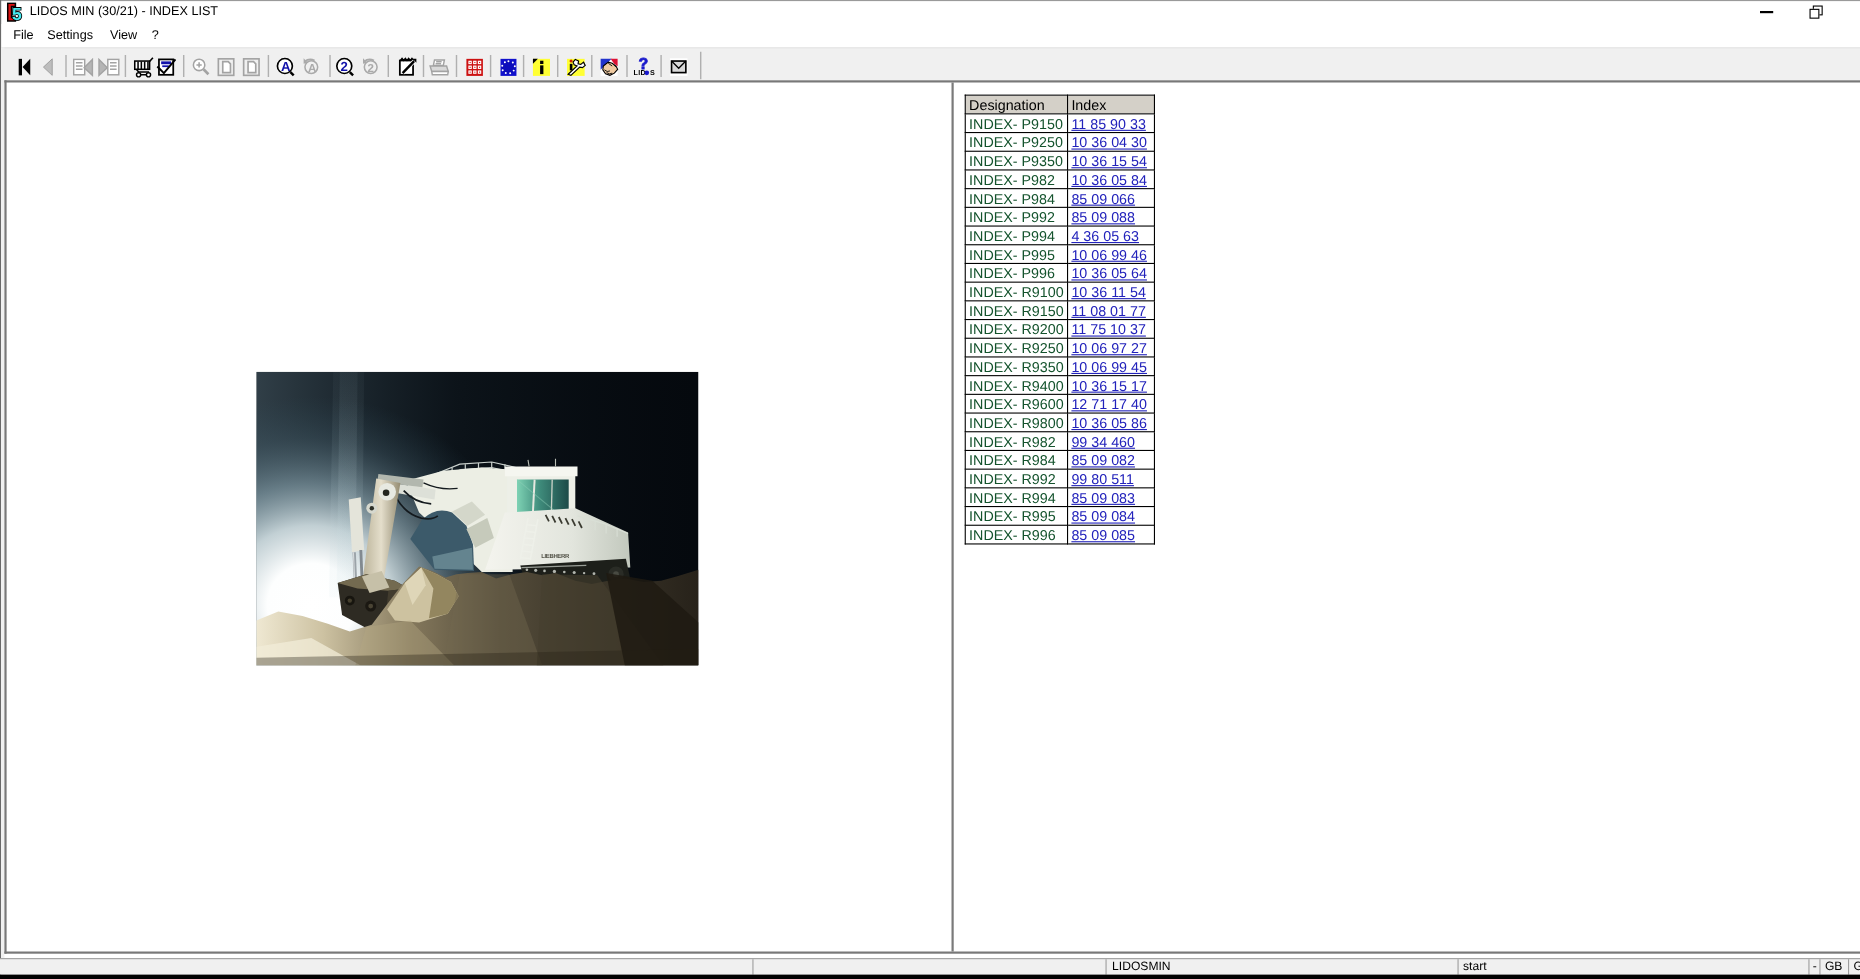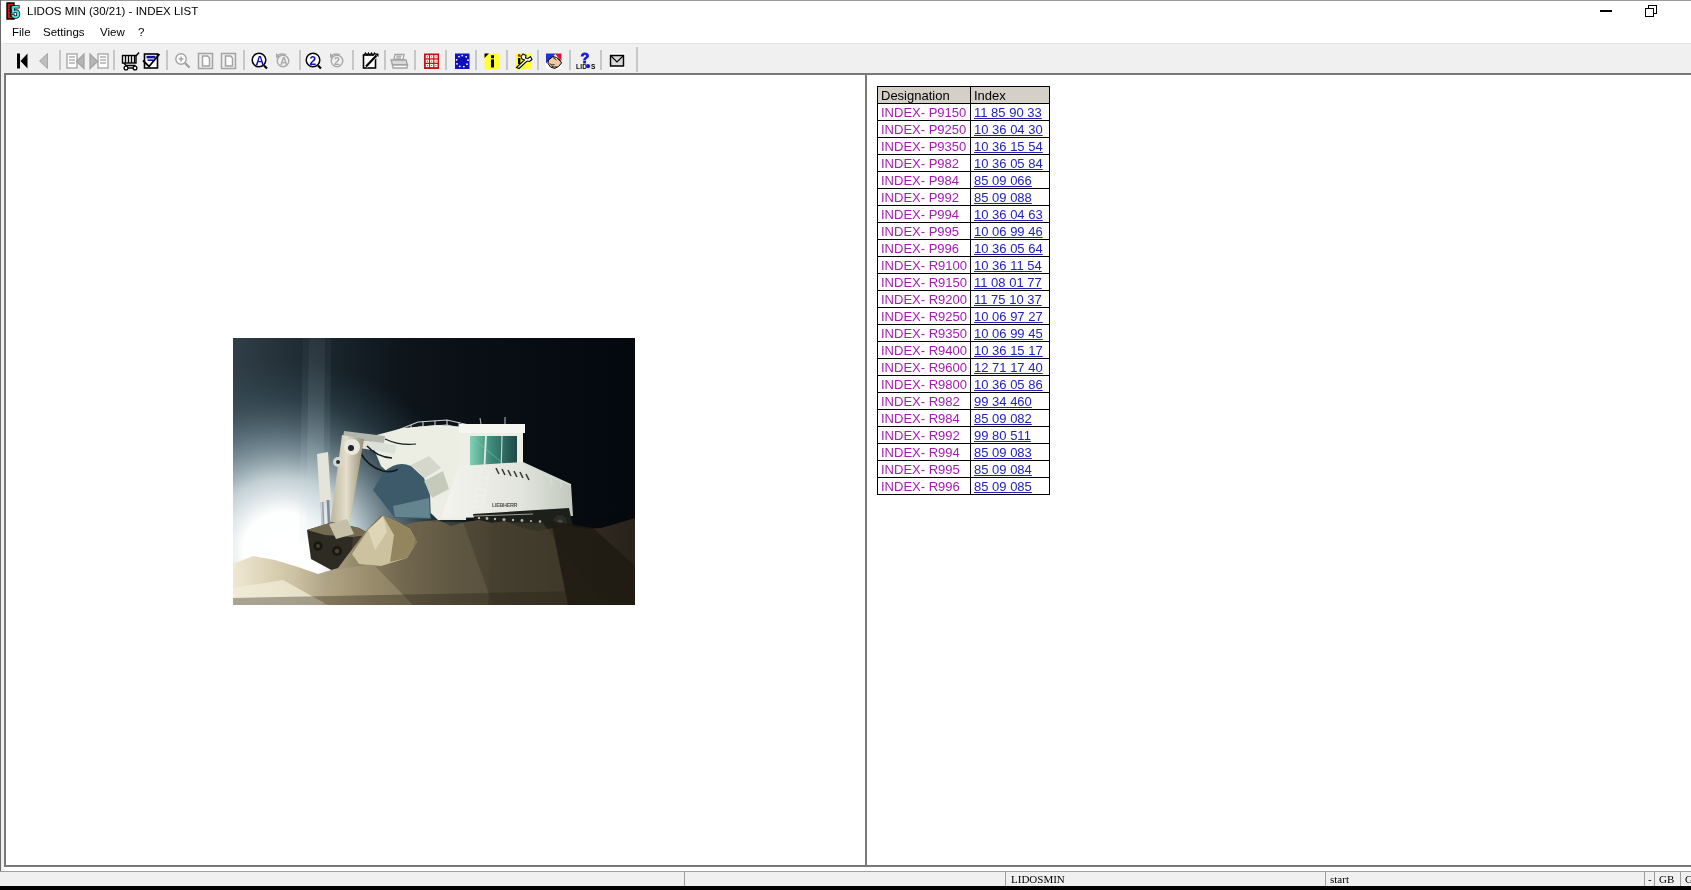--- a/index.html
+++ b/index.html
@@ -5,29 +5,29 @@
 html,body{margin:0;padding:0;}
 body{width:1691px;height:890px;position:relative;background:#ffffff;font-family:"Liberation Sans",sans-serif;overflow:hidden;}
 .abs{position:absolute;}
 #titlebar{left:0;top:0;width:1691px;height:22px;background:#ffffff;border-top:1px solid #9a9a9a;border-left:1px solid #696969;box-sizing:border-box;}
 #titletext{left:27px;top:5px;font-size:11.5px;color:#000;white-space:pre;}
 #menubar{left:1px;top:22px;width:1690px;height:21px;background:#ffffff;font-size:11.5px;color:#000;}
 .mi{position:absolute;top:4px;}
 #toolbar{left:1px;top:43px;width:1690px;height:30px;background:#f0f0f0;border-top:1px solid #e3e3e3;box-sizing:border-box;}
 #content{left:4px;top:73px;width:1687px;height:794px;background:#ffffff;border-left:2px solid #787878;border-top:2px solid #787878;border-bottom:2px solid #787878;box-sizing:border-box;}
 #divider{left:865px;top:75px;width:2px;height:790px;background:#7a7a7a;}
-#statusbar{left:0;top:871px;width:1691px;height:15px;background:#f0f0f0;border-top:1px solid #9d9d9d;box-sizing:border-box;font-family:Liberation Serif, serif;}
+#statusbar{left:0;top:871px;width:1691px;height:15px;background:#f0f0f0;border-top:1px solid #9d9d9d;box-sizing:border-box;}
 .sp{position:absolute;top:0px;height:14px;border-right:1px solid #9d9d9d;}
 .sptxt{position:absolute;top:1px;font-size:11px;color:#000;}
 #blackstrip{left:0;top:886px;width:1691px;height:4px;background:#000000;}
 #phototile{left:233px;top:338px;width:402px;height:267px;}
 table#idx{position:absolute;left:877px;top:86px;border-collapse:collapse;font-size:13px;table-layout:fixed;}
 table#idx td,table#idx th{border:1px solid #000;padding:0 0 0 3px;height:16px;font-weight:normal;text-align:left;overflow:hidden;white-space:nowrap;}
 table#idx th{background:#d4d0c8;}
-td.c1{width:89px;color:#a21caf;}
+td.c1{width:89px;color:#14532d;}
 td.c2,th.c2{width:75px;margin-left:20px;}
 td.c2{color:#2222bb;text-decoration:underline;}
 th.c1{width:89px;}
 </style>
 </head>
 <body>
 <div class="abs" id="titlebar"></div>
 <svg class="abs" style="left:6px;top:2px" width="19" height="19" viewBox="0 0 19 19">
  <path d="M 1 1 L 8 1 L 8 4 L 4.5 4 L 4.5 14 L 8 14 L 8 17 L 1 17 Z" fill="#dd1111" stroke="#000" stroke-width="1.4"></path>
  <text x="5" y="16" font-family="Liberation Sans" font-size="16" font-weight="bold" fill="#45e8ee" stroke="#000" stroke-width="1.6" paint-order="stroke">5</text>
@@ -416,21 +416,21 @@
 <tr>
         <td class="c1">INDEX- P984</td>
         <td class="c2">85 09 066</td>
       </tr>
 <tr>
         <td class="c1">INDEX- P992</td>
         <td class="c2">85 09 088</td>
       </tr>
 <tr>
         <td class="c1">INDEX- P994</td>
-        <td class="c2">10 36 04 63</td>
+        <td class="c2">4 36 05 63</td>
       </tr>
 <tr>
         <td class="c1">INDEX- P995</td>
         <td class="c2">10 06 99 46</td>
       </tr>
 <tr>
         <td class="c1">INDEX- P996</td>
         <td class="c2">10 36 05 64</td>
       </tr>
 <tr>

